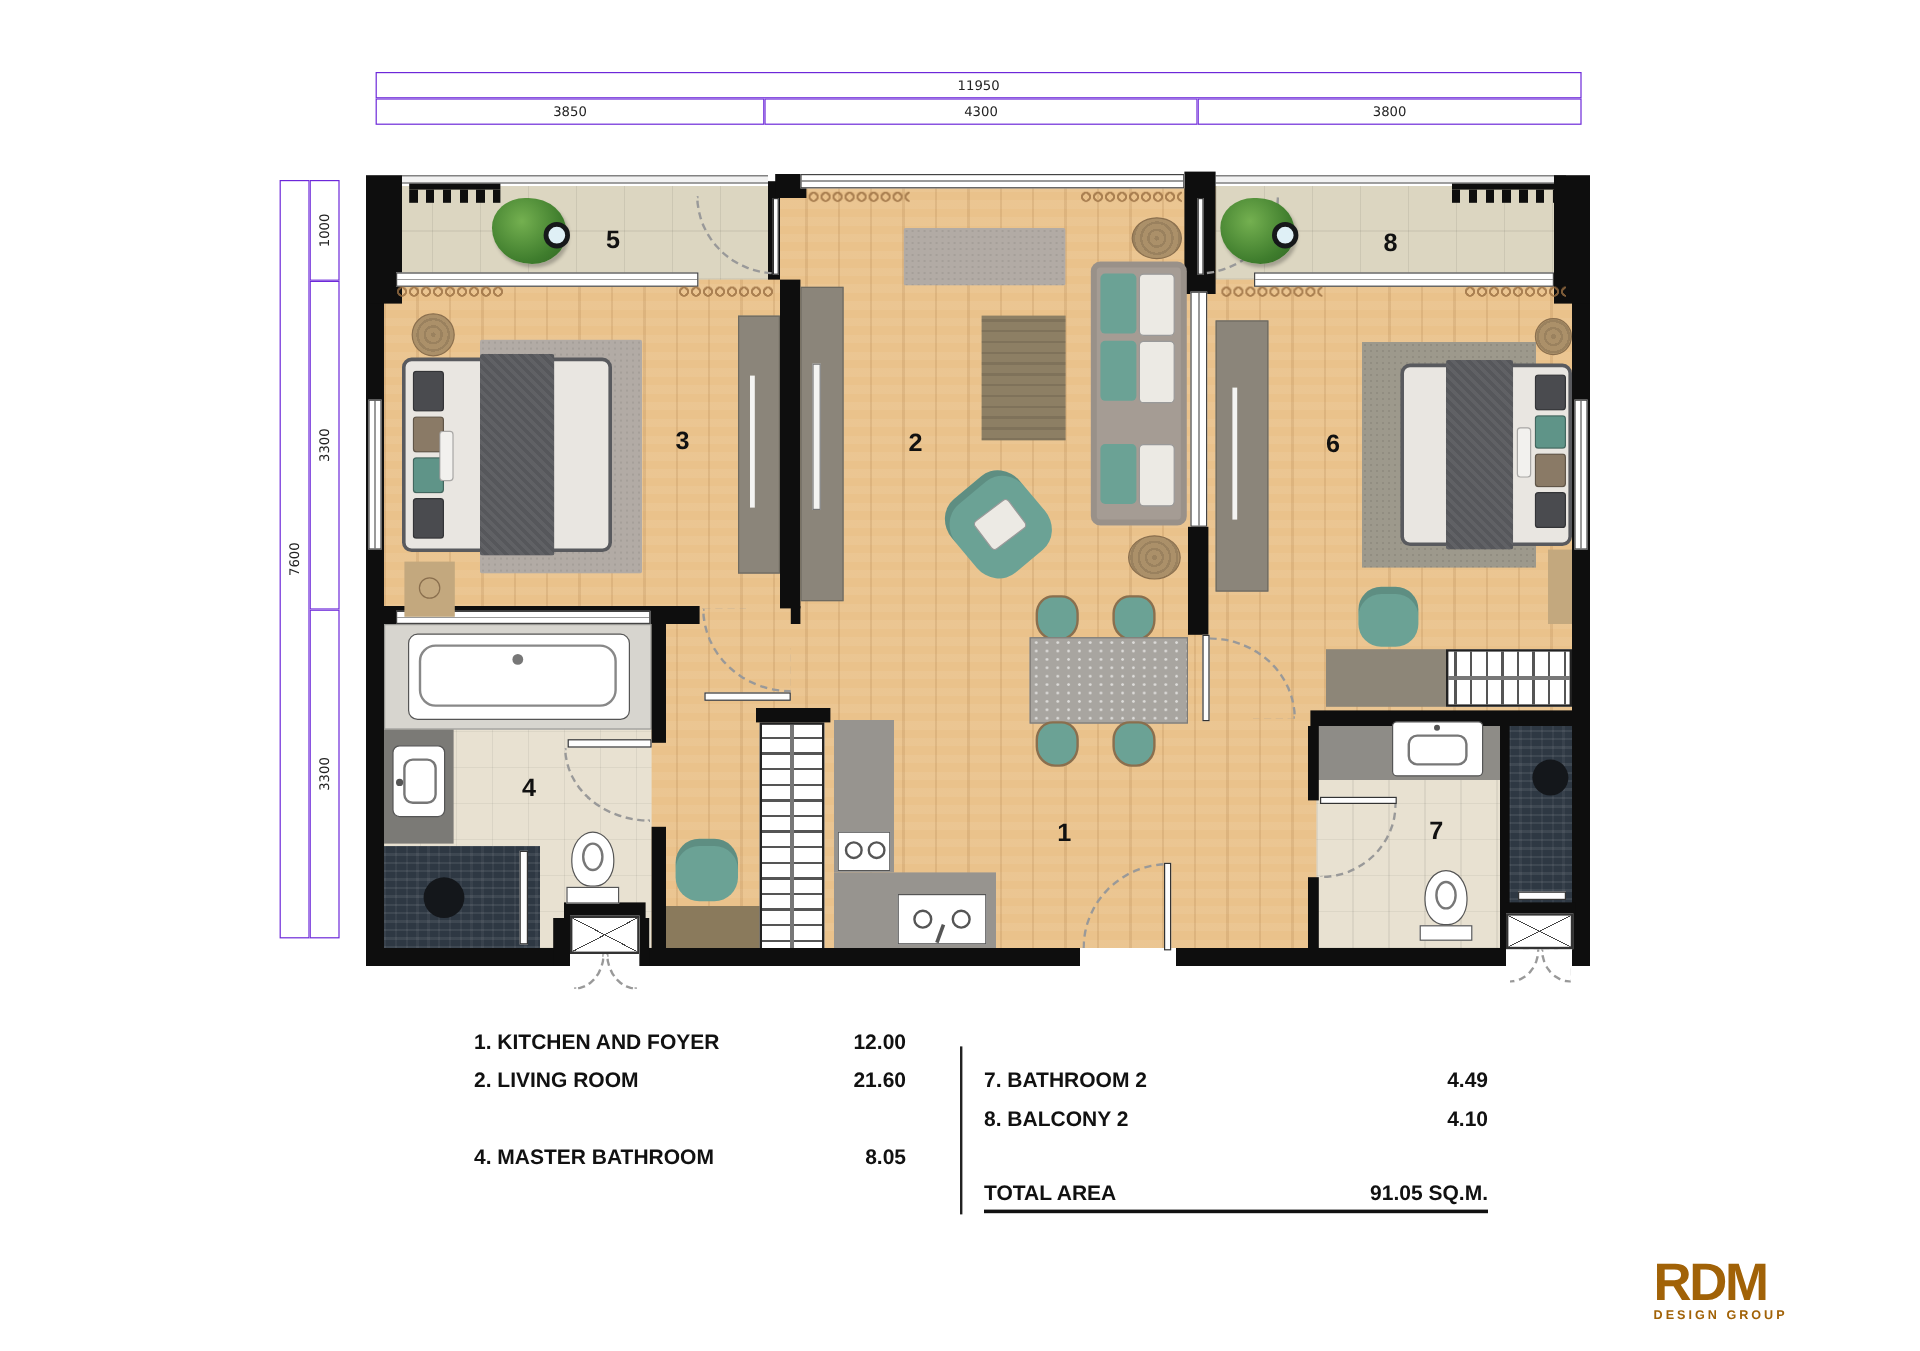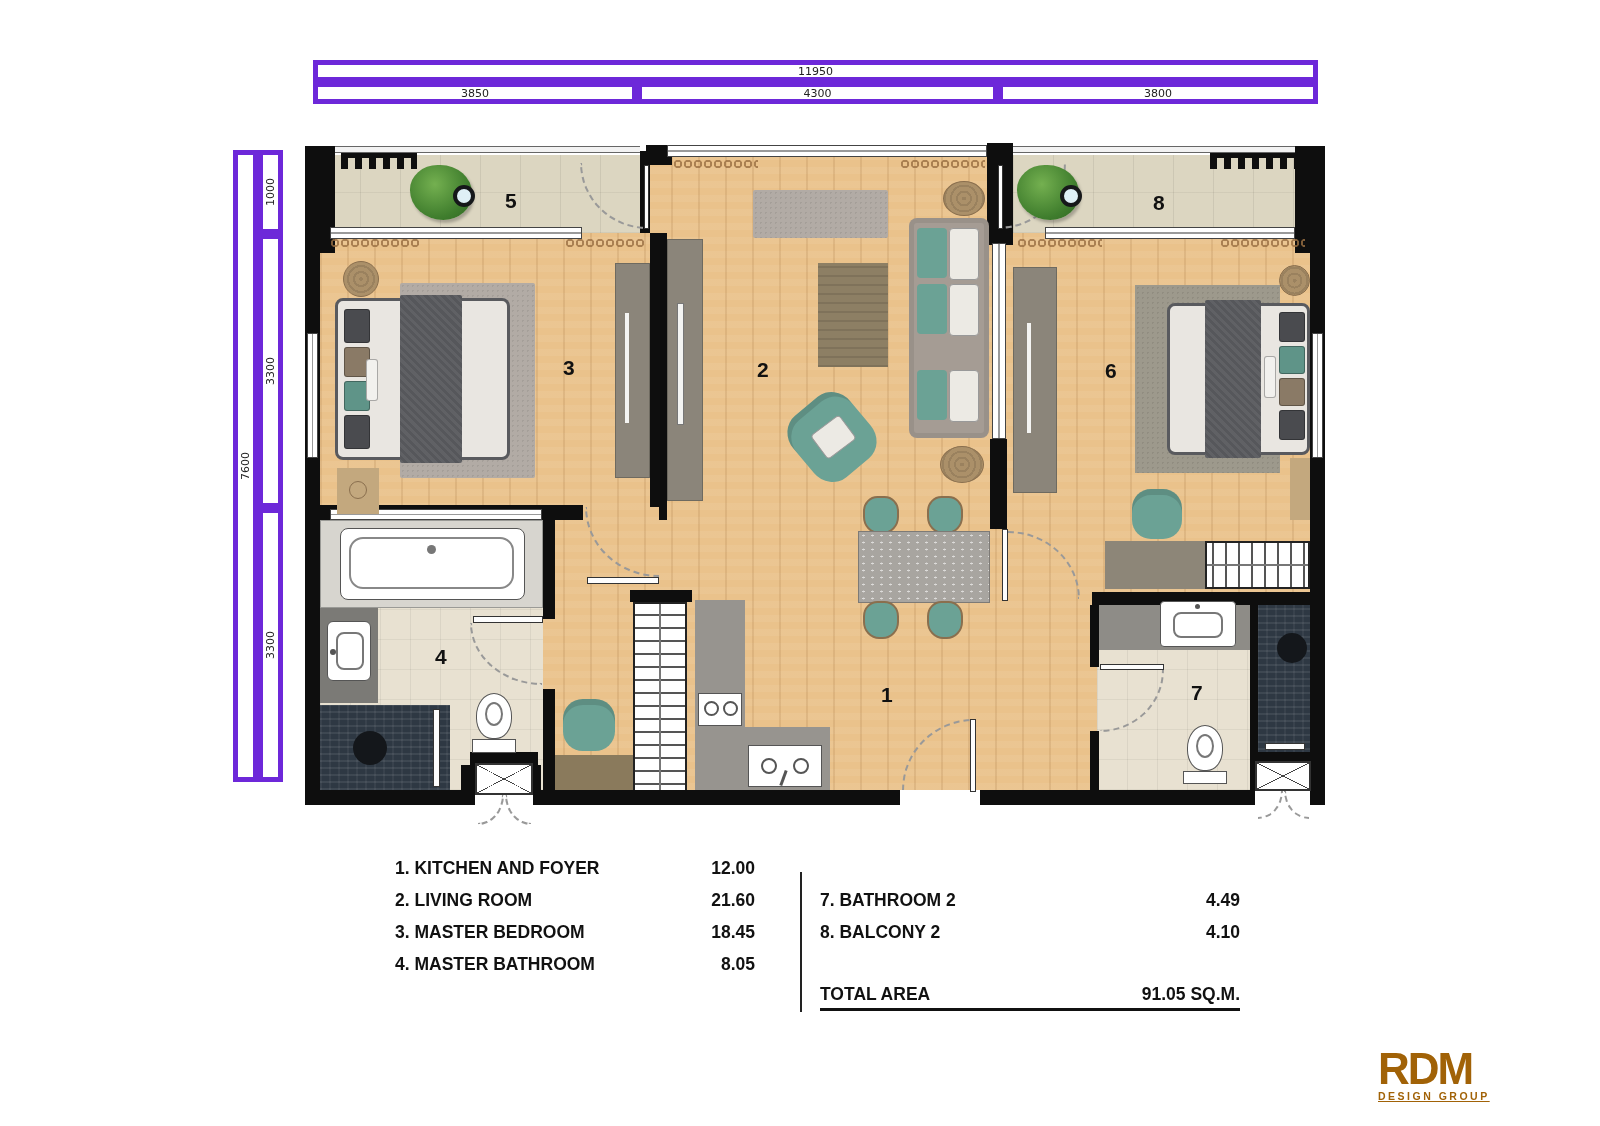--- a/index.html
+++ b/index.html
@@ -1,21 +1,21 @@
 <!DOCTYPE html>
 <html><head>
 <meta charset="utf-8">
 <style>
   html,body{margin:0;padding:0;background:#fff;font-family:"Liberation Sans",sans-serif;}
   #stage{position:relative;width:1600px;height:1126px;background:#fff;overflow:hidden;}
   .abs{position:absolute;}
   
   .dim{border:1px solid #555;box-sizing:border-box;font-family:"DejaVu Sans",sans-serif;
        font-size:11px;color:#222;background:#fff;}
-  .dimcell{border:5px solid #6d28d9;box-sizing:border-box;display:flex;align-items:center;justify-content:center;}
+  .dimcell{border:1px solid #6d28d9;box-sizing:border-box;display:flex;align-items:center;justify-content:center;}
   .vtext{writing-mode:vertical-rl;transform:rotate(180deg);}
   
   #plan{position:absolute;left:305px;top:143px;width:1020px;height:690px;}
   .wall{position:absolute;background:#0e0e0e;}
   .wood{background-color:#eac28b;background-image:
         repeating-linear-gradient(90deg,rgba(140,90,40,.14) 0 2px,transparent 2px 27px),
         repeating-linear-gradient(0deg,rgba(255,255,255,.06) 0 7px,transparent 7px 14px);}
   .tile{background-color:#dcd6c1;background-image:
         repeating-linear-gradient(90deg,rgba(0,0,0,.07) 0 1px,transparent 1px 40px),
         repeating-linear-gradient(0deg,rgba(0,0,0,.05) 0 1px,transparent 1px 40px);}
@@ -68,21 +68,21 @@
   
   .legrow{position:absolute;display:flex;justify-content:space-between;font-weight:bold;font-size:17.5px;color:#111;}
   #legdivider{position:absolute;background:#222;}
   .totalrow{border-bottom:3px solid #111;padding-bottom:3px;}
   
   #titleblock{position:absolute;left:215px;top:1058px;color:#1a1a1a;}
   #titleblock .t1{font-size:13.5px;font-weight:bold;letter-spacing:.2px;}
   #titleblock .t2{font-size:21px;font-weight:bold;margin-top:2px;}
   #logo{position:absolute;left:1378px;top:1048px;color:#a16207;text-align:left;}
   #logo .l1{font-size:44px;font-weight:bold;letter-spacing:-2px;line-height:42px;}
-  #logo .l2{font-size:10.5px;font-weight:bold;letter-spacing:2.5px;text-decoration:underline;}
+  #logo .l2{font-size:10.5px;font-weight:bold;letter-spacing:2.5px;}
 </style>
 </head>
 <body>
 
 <div id="stage">
 
   <div class="abs" style="left:313px;top:60px;width:1005px;height:44px;">
     <div class="dim dimcell" style="position:absolute;left:0;top:0;width:1005px;height:22px;">
       <span>11950</span>
     </div>
@@ -314,24 +314,20 @@
   </div>
 
   <div class="legrow" style="left:395px;top:858px;width:360px;">
     <span>1. KITCHEN AND FOYER</span>
     <span>12.00</span>
   </div>
   <div class="legrow" style="left:395px;top:890px;width:360px;">
     <span>2. LIVING ROOM</span>
     <span>21.60</span>
   </div>
-  <div class="legrow" style="left:395px;top:922px;width:360px;">
-    <span>3. MASTER BEDROOM</span>
-    <span>18.45</span>
-  </div>
   <div class="legrow" style="left:395px;top:954px;width:360px;">
     <span>4. MASTER BATHROOM</span>
     <span>8.05</span>
   </div>
 
   <div id="legdivider" style="left:800px;top:872px;width:2px;height:140px;"></div>
 
   <div class="legrow" style="left:820px;top:890px;width:420px;">
     <span>7. BATHROOM 2</span>
     <span>4.49</span>

